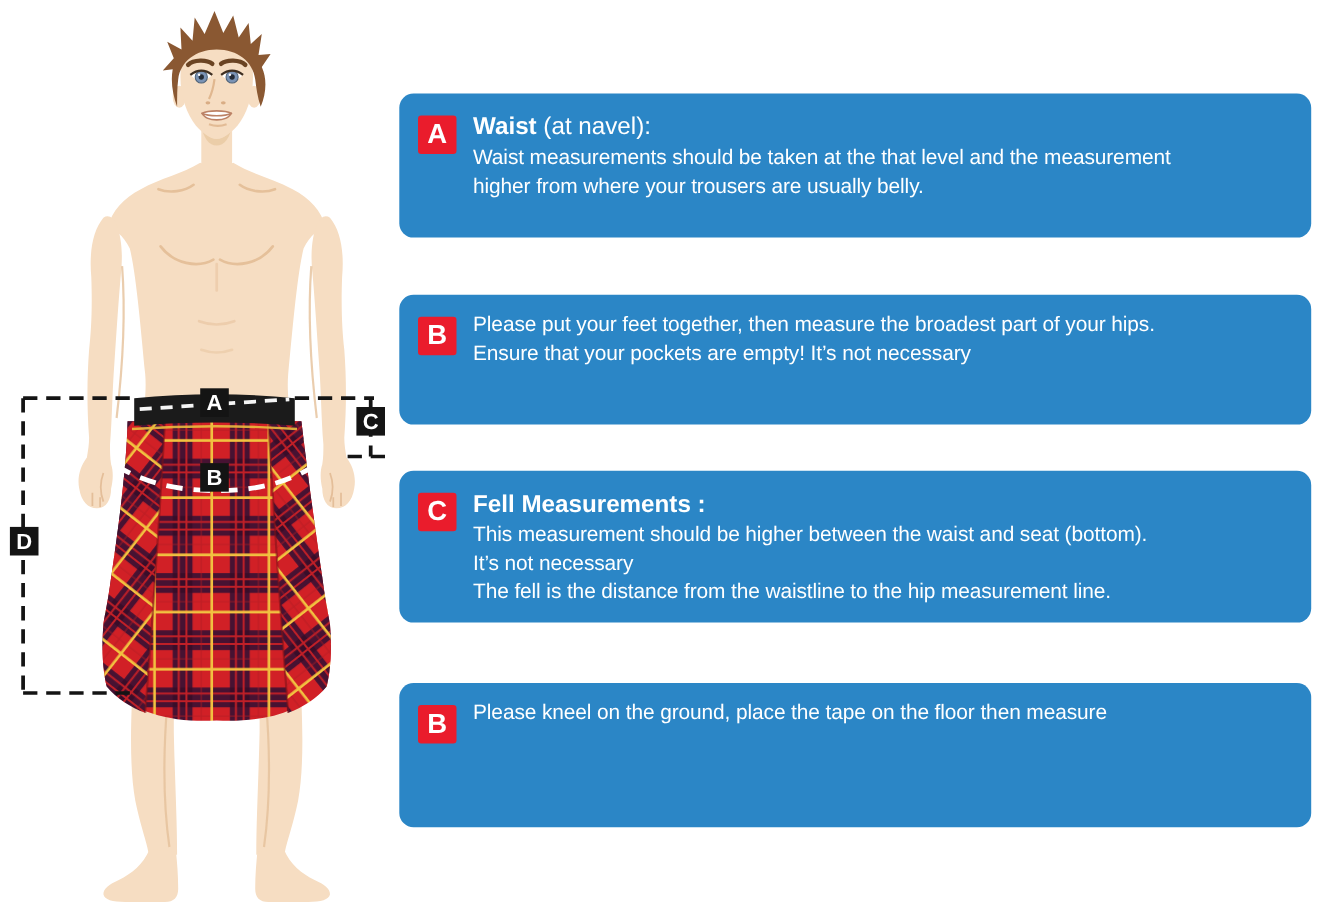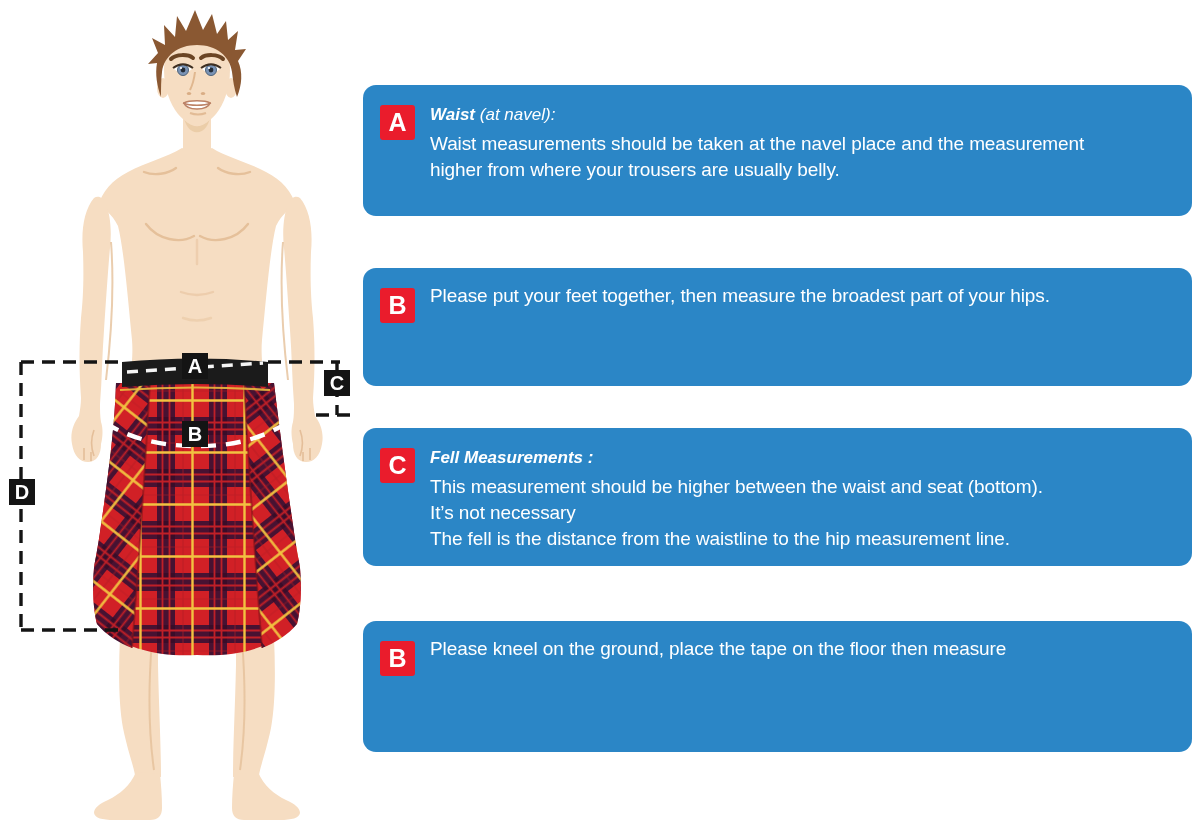--- a/index.html
+++ b/index.html
@@ -15,21 +15,21 @@
   }
   .box-0{top:85px;height:131px;}
   .box-1{top:268px;height:118px;}
   .box-2{top:428px;height:138px;}
   .box-3{top:621px;height:131px;}
   .badge{
     position:absolute;left:17px;top:20px;width:35px;height:35px;
     background:#EA1C2C;border-radius:3px;display:flex;align-items:center;justify-content:center;
     font-size:25px;font-weight:bold;color:#fff;line-height:1;
   }
-  .ib-title{margin:2px 0 4px 0;font-size:17px;font-weight:bold;line-height:25px;font-style:italic;}
+  .ib-title{margin:2px 0 4px 0;font-size:22px;font-weight:bold;line-height:25px;}
   .ib-title .tr{font-weight:normal;}
   .ib-line{margin:0;font-size:19px;line-height:26px;white-space:nowrap;letter-spacing:-0.1px;}
 </style>
 </head>
 <body>
 
 <div class="canvas">
 
   <svg class="figure-svg" width="365" height="832" viewBox="0 0 365 832" xmlns="http://www.w3.org/2000/svg">
     <defs>
@@ -156,27 +156,28 @@
       <g>
         <rect x="9" y="479" width="26" height="26" fill="#141414"></rect>
         <text x="22" y="499">D</text>
       </g>
     </g>
   </svg>
 
   <section class="info-box box-0">
     <div class="badge">A</div>
     <h3 class="ib-title"><span class="tb">Waist</span><span class="tr"> (at navel):</span></h3>
-    <p class="ib-line">Waist measurements should be taken at the navel place and the measurement</p>
+    <p class="ib-line">Waist measurements should be taken at the that level and the measurement</p>
     <p class="ib-line">higher from where your trousers are usually belly.</p>
   </section>
 
   <section class="info-box box-1">
     <div class="badge">B</div>
     <p class="ib-line">Please put your feet together, then measure the broadest part of your hips.</p>
+    <p class="ib-line">Ensure that your pockets are empty! It’s not necessary</p>
   </section>
 
   <section class="info-box box-2">
     <div class="badge">C</div>
     <h3 class="ib-title"><span class="tb">Fell Measurements :</span><span class="tr"></span></h3>
     <p class="ib-line">This measurement should be higher between the waist and seat (bottom).</p>
     <p class="ib-line">It’s not necessary</p>
     <p class="ib-line">The fell is the distance from the waistline to the hip measurement line.</p>
   </section>
 

